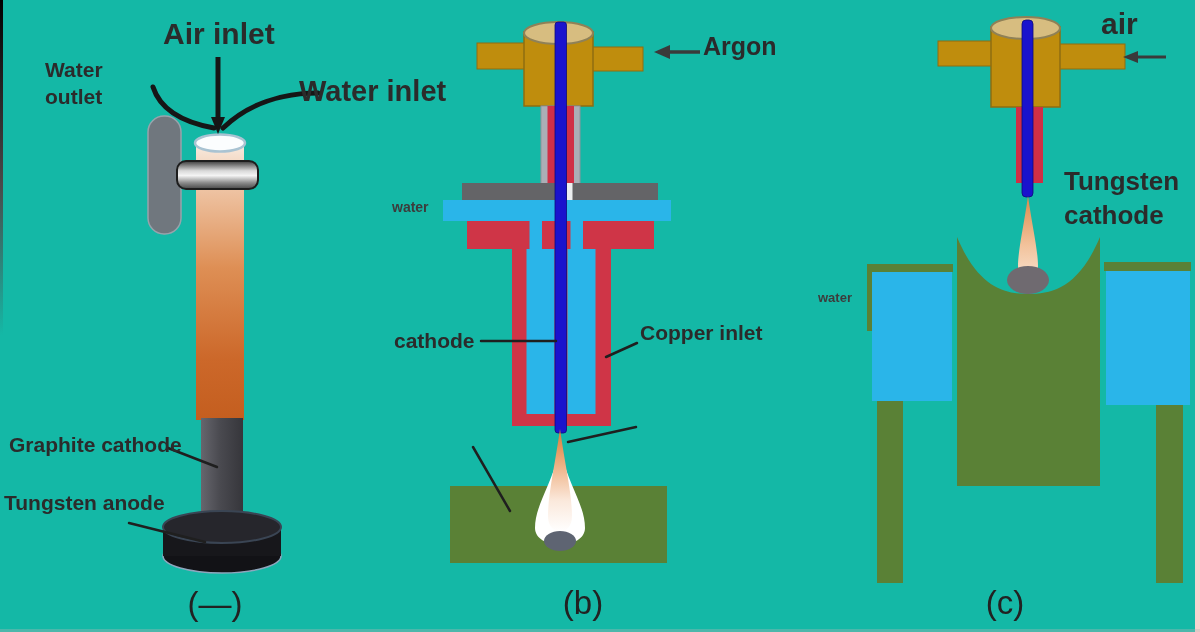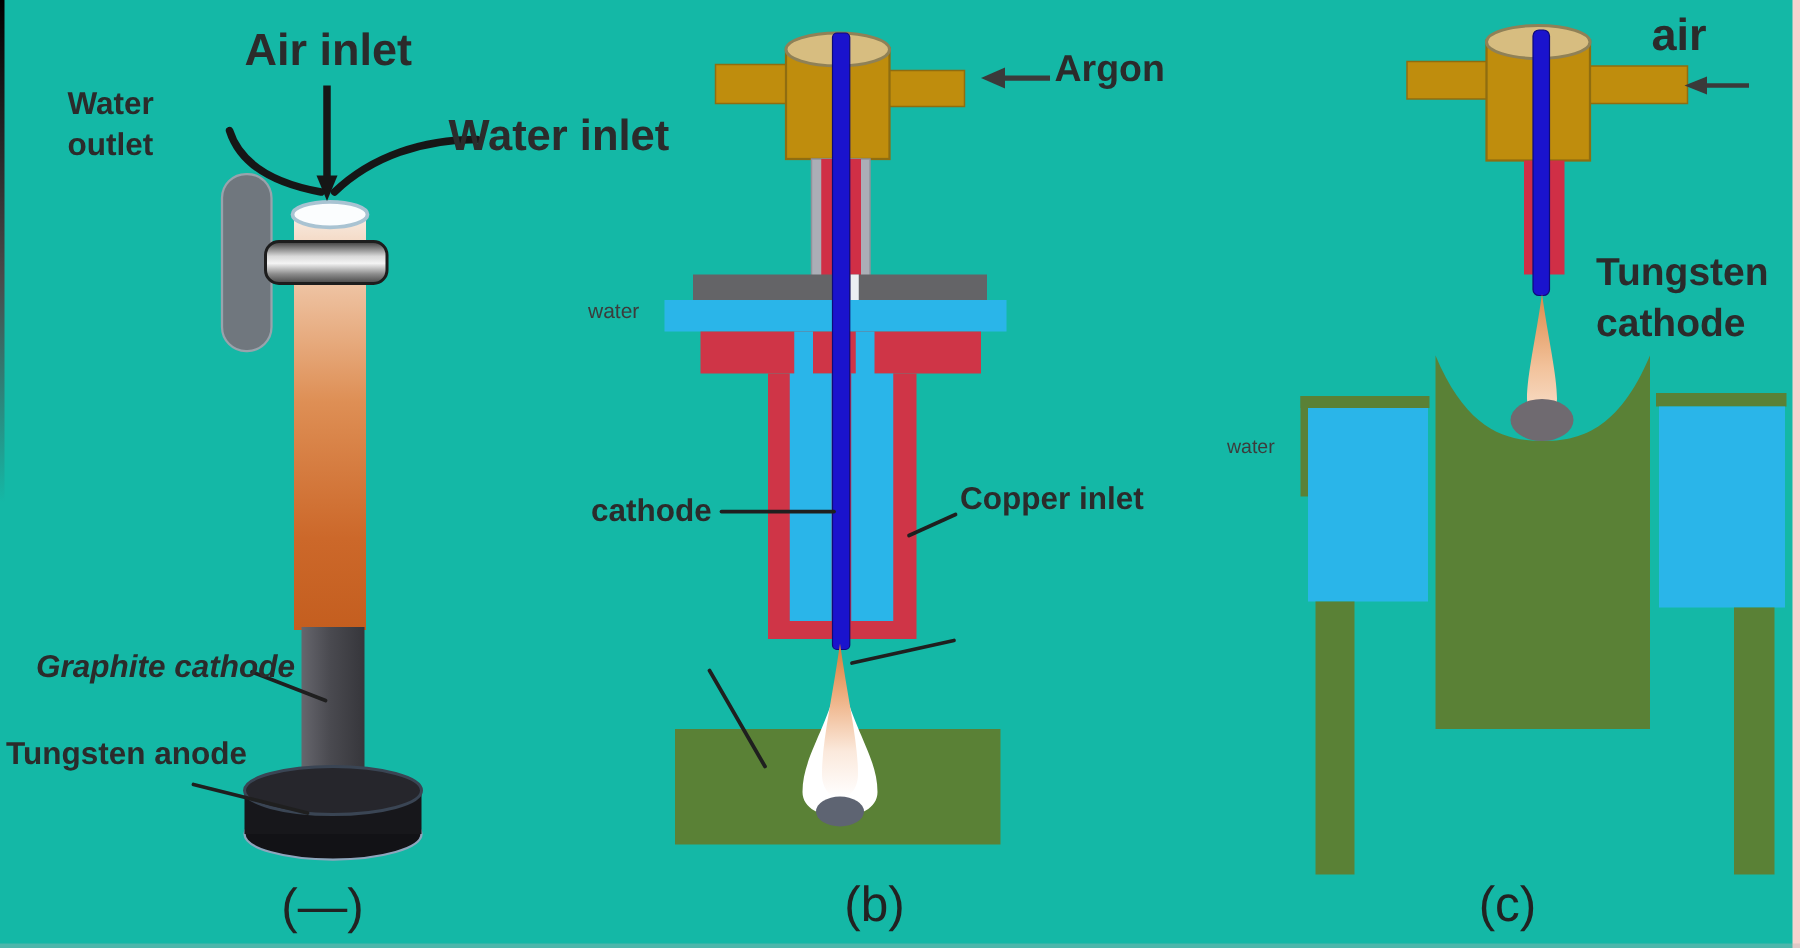--- a/index.html
+++ b/index.html
@@ -5,21 +5,21 @@
   html,body{margin:0;padding:0;background:#ffffff;}
   .canvas{
     position:relative;width:1200px;height:632px;background:#14b8a6;overflow:hidden;
     font-family:"Liberation Sans","DejaVu Sans",sans-serif;color:#2b2b2b;
   }
   .shapes{position:absolute;left:0;top:0;}
   .lbl{position:absolute;color:#2b2b2b;font-weight:700;line-height:1.3;white-space:nowrap;}
   .lbl.wrap{white-space:normal;}
   .big{font-size:30px;}
   .med{font-size:21px;}
-  .small{font-size:14px;font-weight:400;color:#3c3c3c;text-align:center;}
+  .small{font-size:14px;font-weight:700;color:#3c3c3c;text-align:center;}
   .caption{position:absolute;font-size:33px;font-weight:400;color:#222;text-align:center;width:110px;white-space:nowrap;}
   .edge-left{position:absolute;left:0;top:0;width:3px;height:335px;
     background:linear-gradient(#000 0%,#4a4a4a 55%,rgba(120,120,120,0) 100%);}
   .edge-right{position:absolute;right:0;top:0;width:5px;height:632px;background:#f6d3cf;}
   .edge-bottom{position:absolute;left:0;bottom:0;width:1200px;height:3px;background:rgba(180,180,180,.35);}
 </style>
 </head>
 <body>
 
 <div class="canvas">
@@ -136,21 +136,21 @@
       <g>
         <line x1="1166" y1="57" x2="1136" y2="57" stroke="#3a3a3a" stroke-width="3"></line>
         <polygon points="1138,51 1138,63 1123,57" fill="#3a3a3a"></polygon>
       </g>
     </g>
   </svg>
 
   <div class="lbl big" style="left:163px;top:14px;">Air inlet</div>
   <div class="lbl med wrap" style="left:45px;top:56px;width:86px;">Water outlet</div>
   <div class="lbl" style="left:299px;top:73px;font-size:29px;">Water inlet</div>
-  <div class="lbl med" style="left:24px;top:431px;font-style:italic;">Graphite cathode</div>
+  <div class="lbl med" style="left:9px;top:431px;">Graphite cathode</div>
   <div class="lbl med" style="left:4px;top:489px;">Tungsten anode</div>
   <div class="caption" style="left:160px;top:585px;">(—)</div>
 
   <div class="lbl" style="left:703px;top:30px;font-size:25px;">Argon</div>
   <div class="lbl small" style="left:392px;top:198px;">water</div>
   <div class="lbl med" style="left:394px;top:327px;">cathode</div>
   <div class="lbl med" style="left:640px;top:319px;">Copper inlet</div>
   <div class="caption" style="left:528px;top:584px;">(b)</div>
 
   <div class="lbl big" style="left:1101px;top:4px;">air</div>

